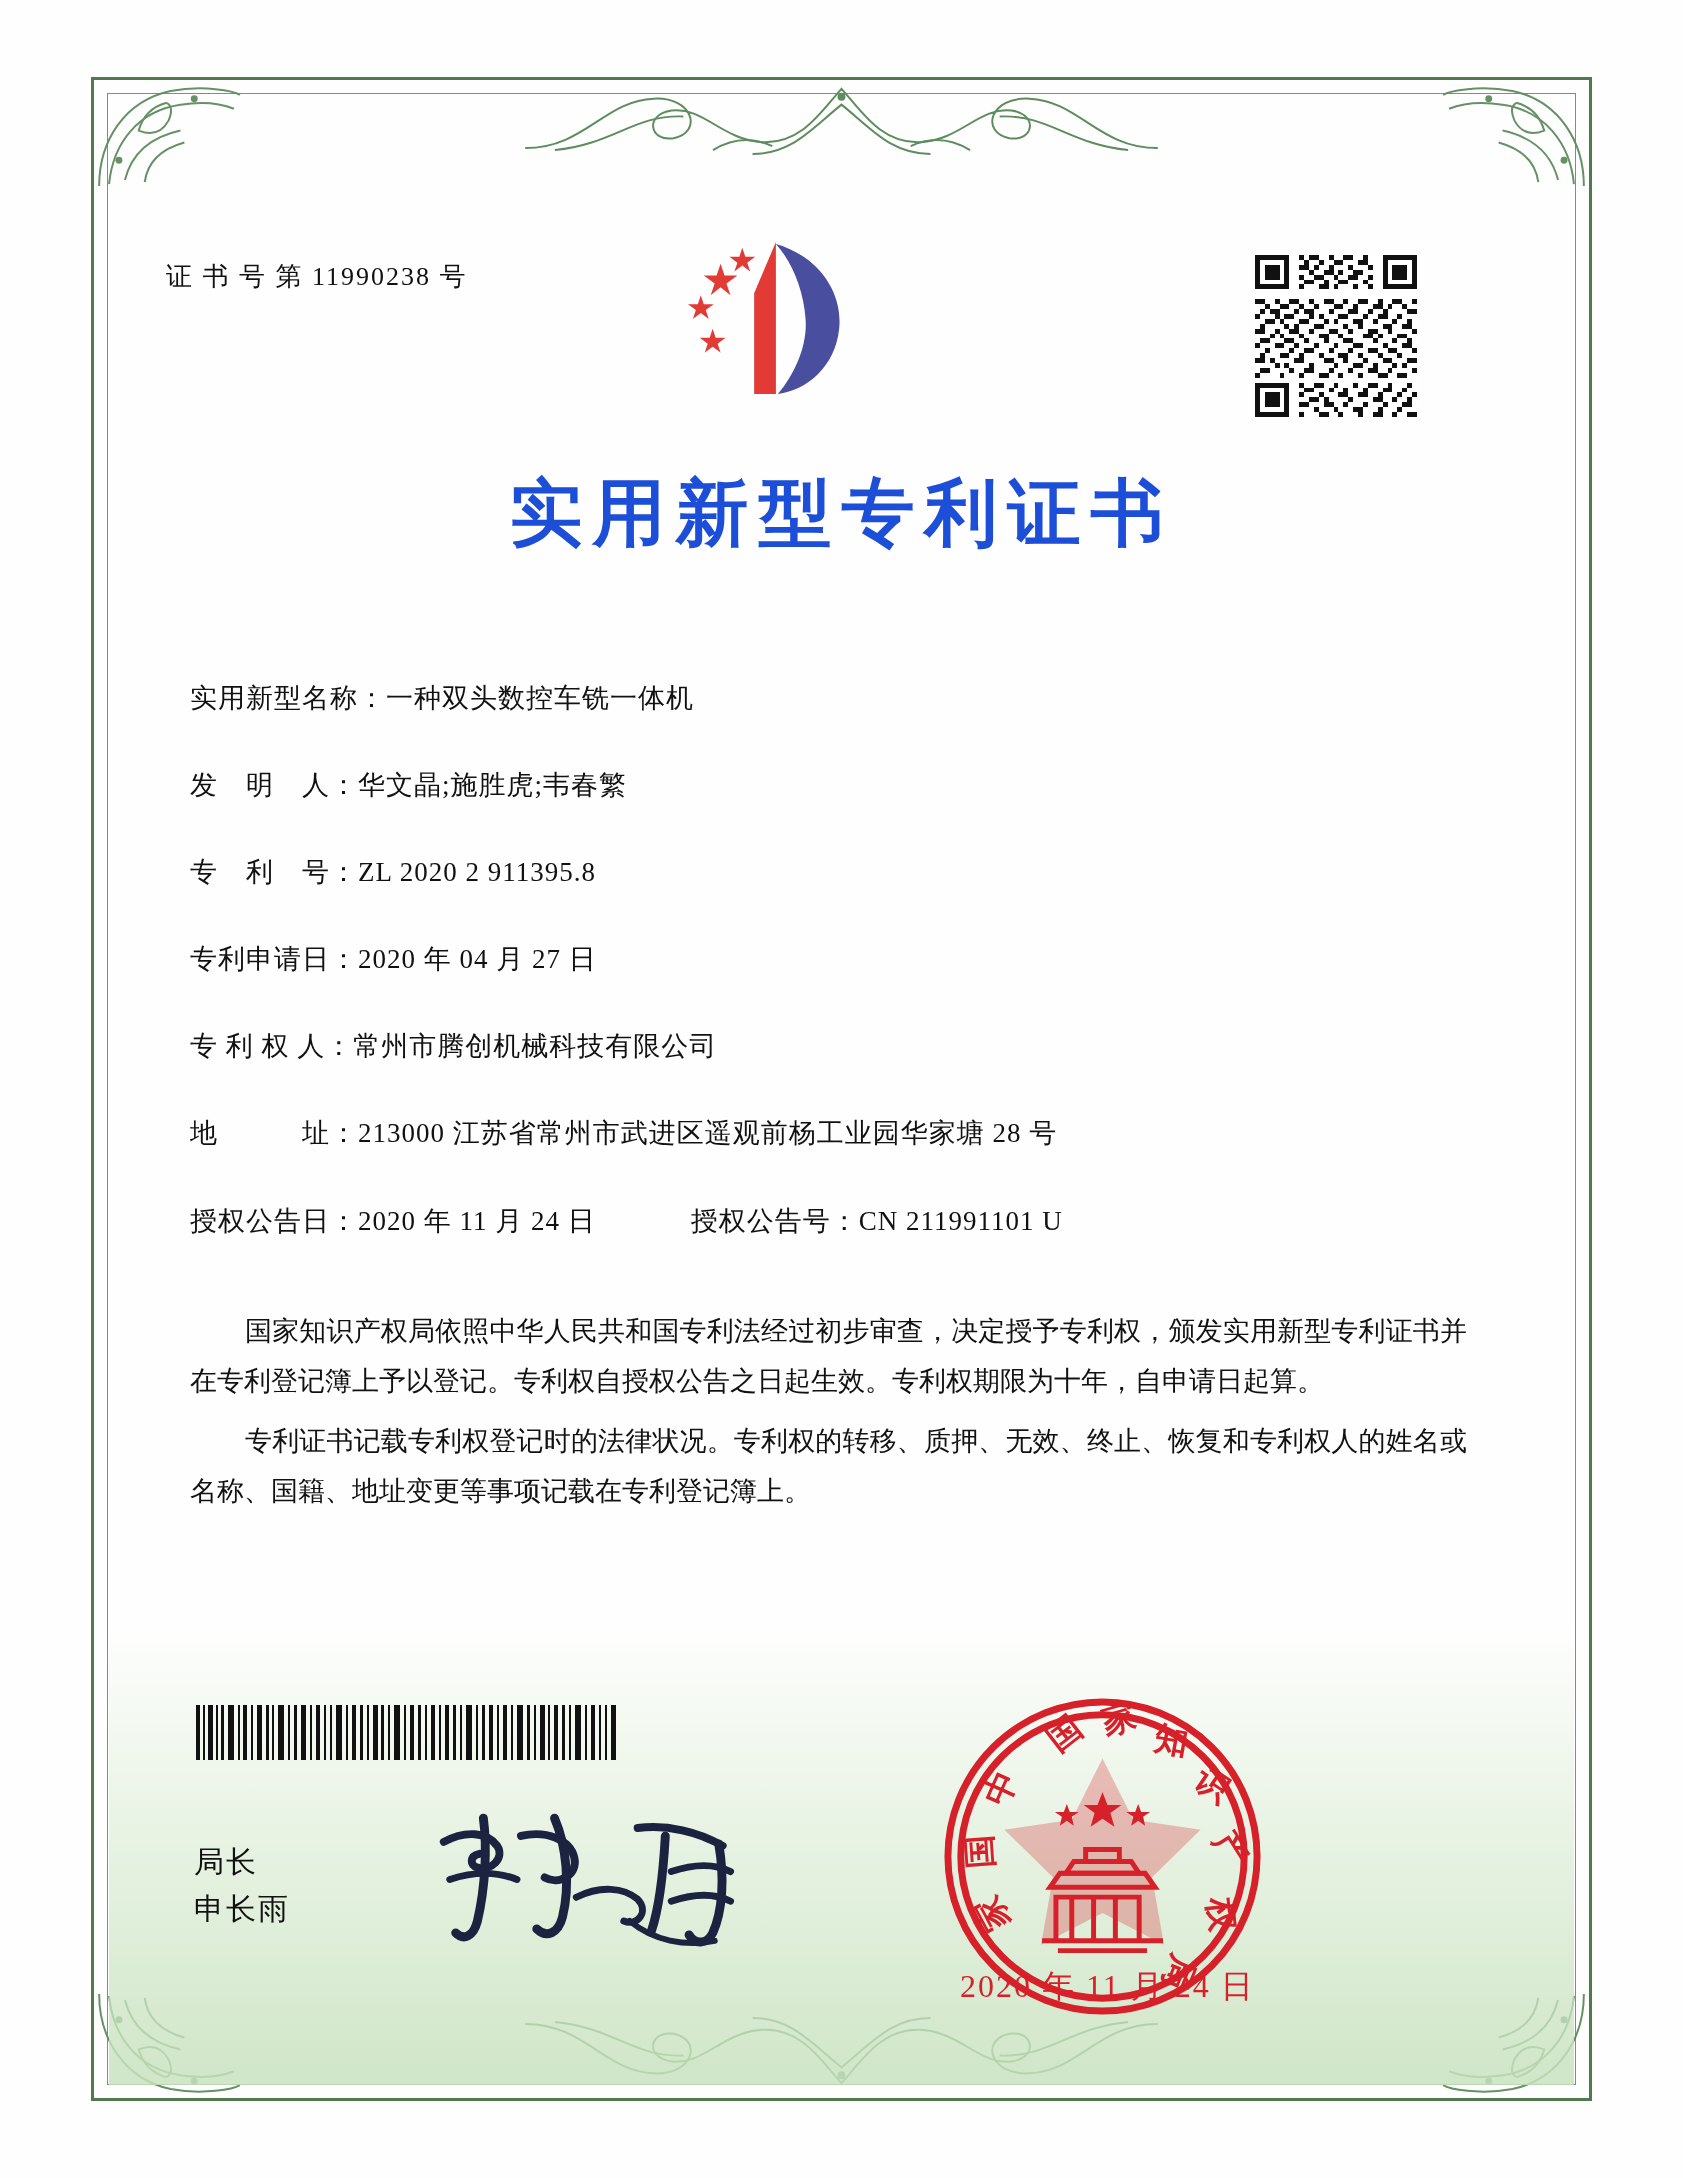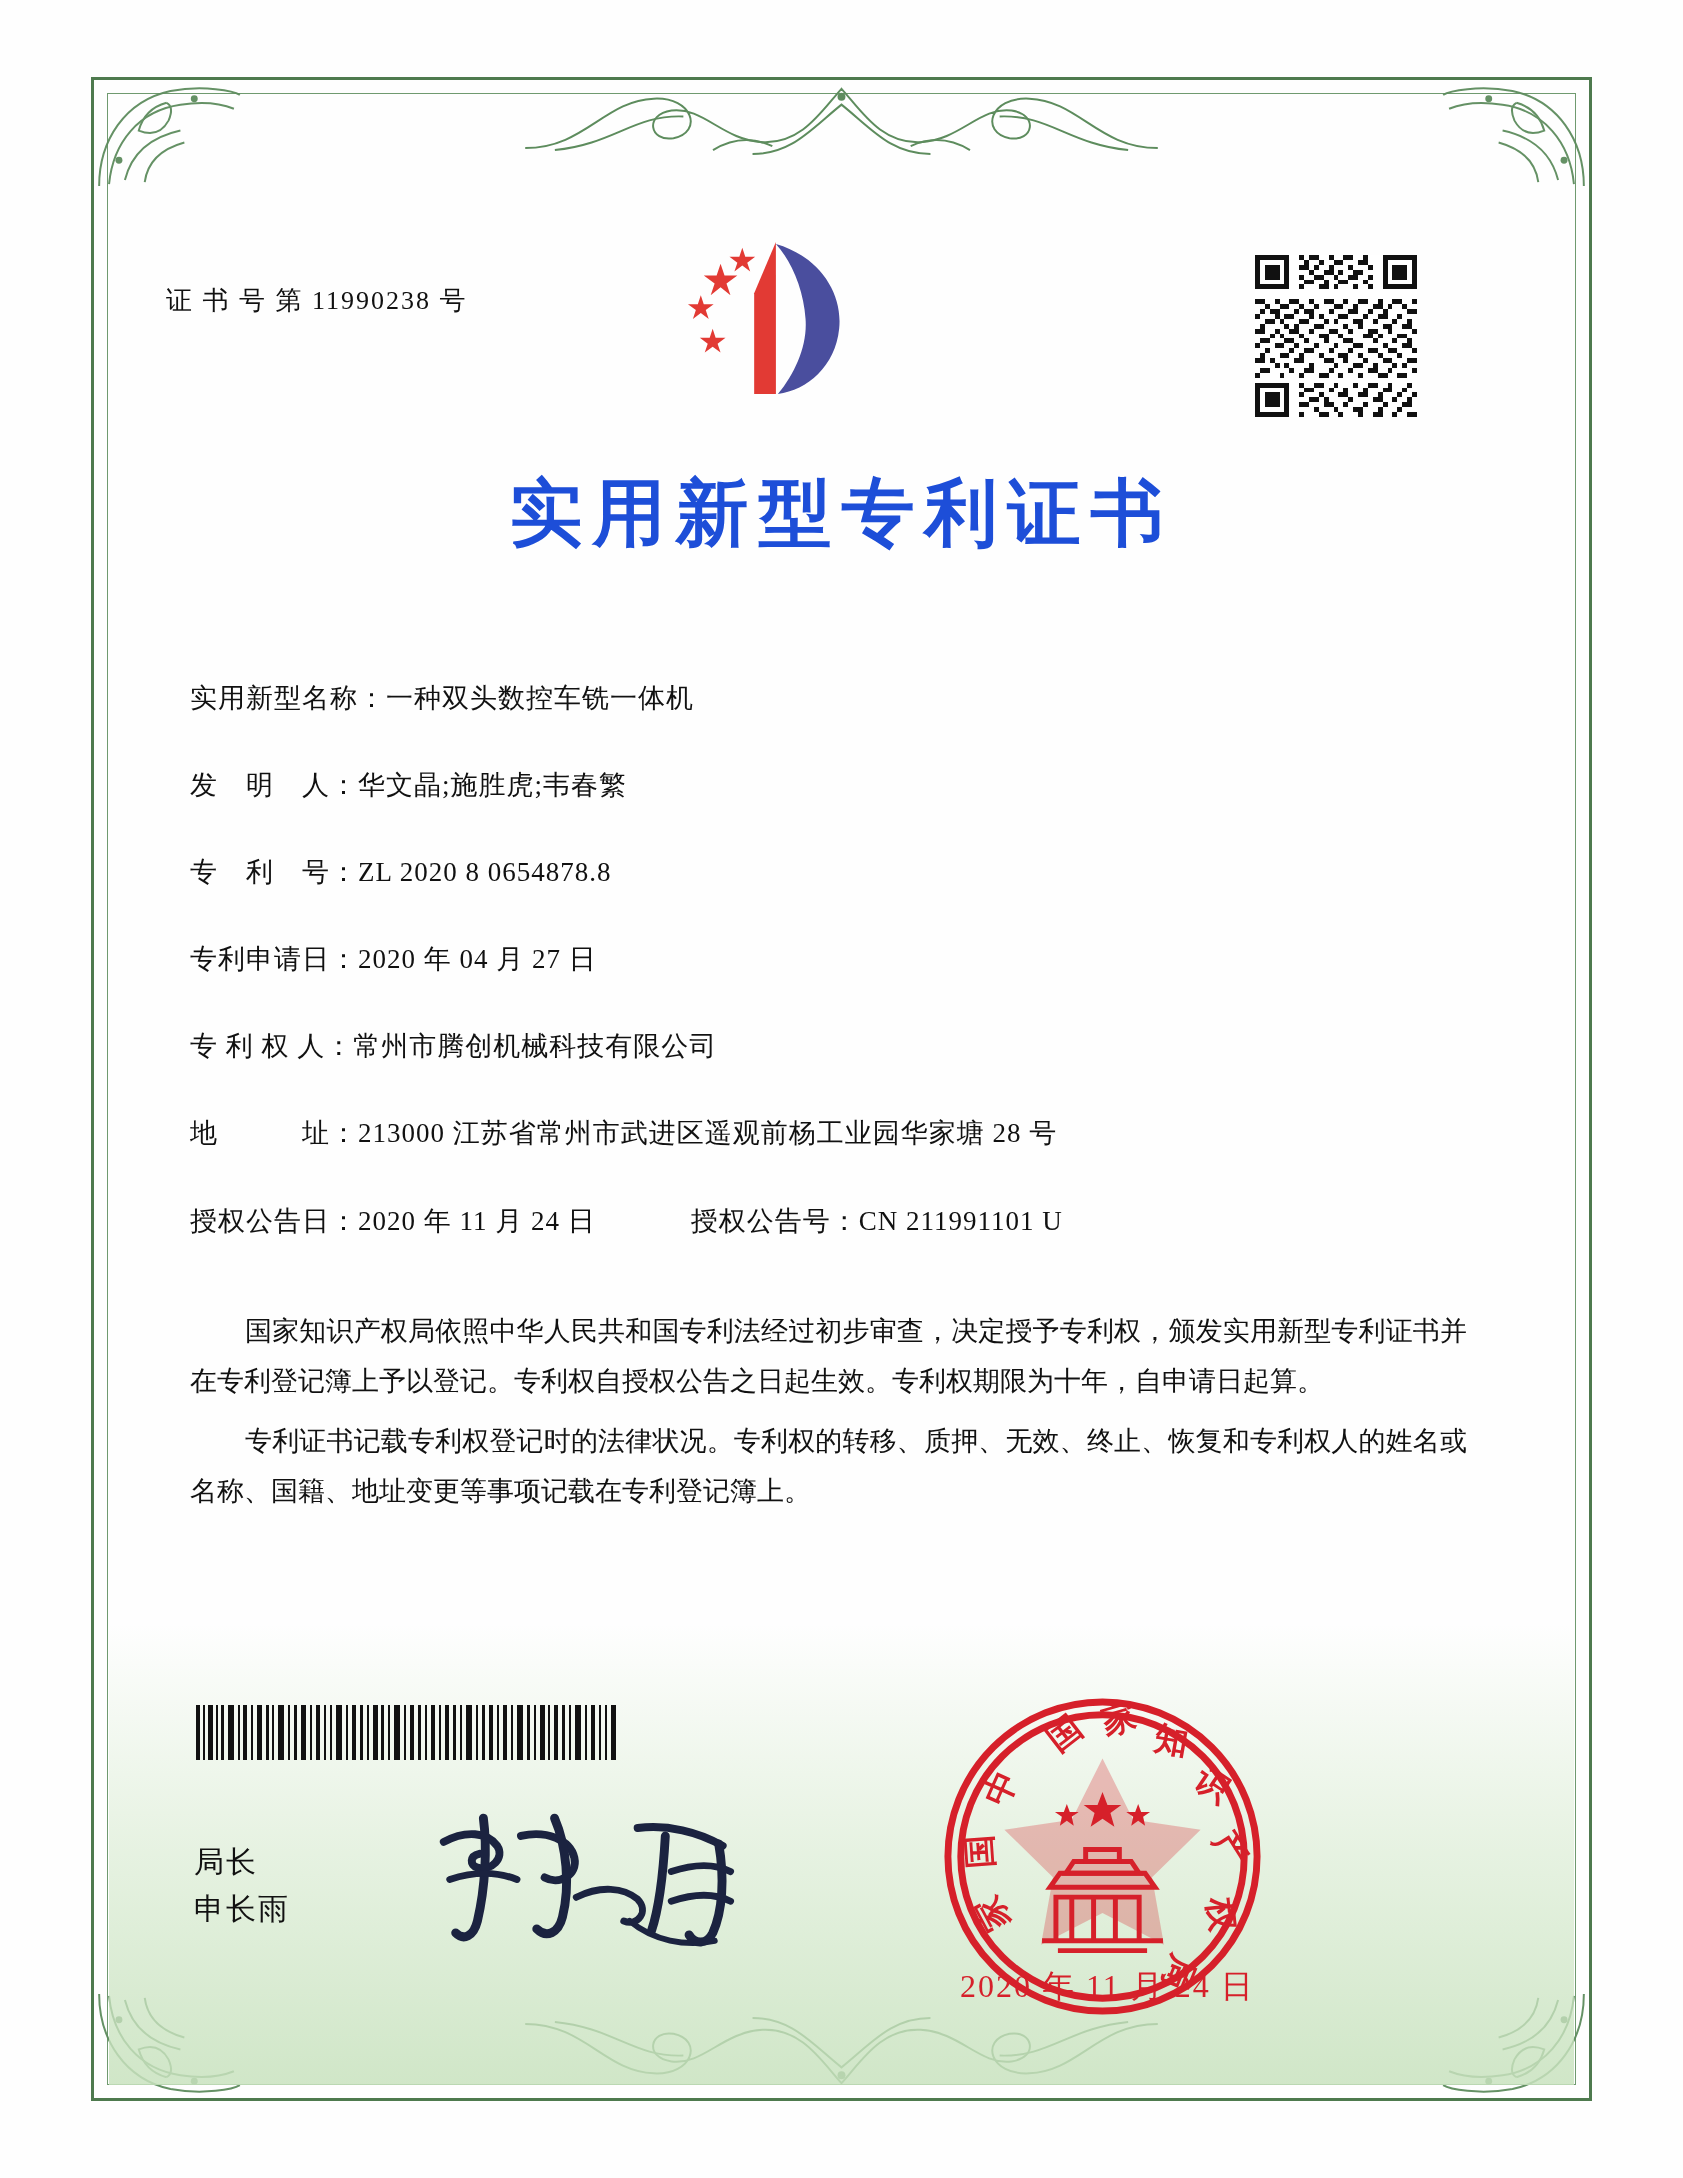--- a/index.html
+++ b/index.html
@@ -73,21 +73,20 @@
     pointer-events: none;
   }
 
   
   .cert-no {
     position: absolute;
     left: 166px; top: 259px;
     font-size: 26px;
     letter-spacing: 2px;
     font-family: "Liberation Serif", serif;
-    margin-top: 24px;
   }
 
   .emblem {
     position: absolute;
     left: 669px; top: 234px;
     width: 198px; height: 168px;
   }
 
   .qr {
     position: absolute;
@@ -498,21 +497,21 @@
     <div class="field-row">
       <span class="field-label">实用新型名称：</span>
       <span class="field-value">一种双头数控车铣一体机</span>
     </div>
     <div class="field-row">
       <span class="field-label">发　明　人：</span>
       <span class="field-value">华文晶;施胜虎;韦春繁</span>
     </div>
     <div class="field-row">
       <span class="field-label">专　利　号：</span>
-      <span class="field-value">ZL 2020 8 0654878.8</span>
+      <span class="field-value">ZL 2020 2 911395.8</span>
     </div>
     <div class="field-row">
       <span class="field-label">专利申请日：</span>
       <span class="field-value">2020 年 04 月 27 日</span>
     </div>
     <div class="field-row">
       <span class="field-label">专 利 权 人：</span>
       <span class="field-value">常州市腾创机械科技有限公司</span>
     </div>
     <div class="field-row">

